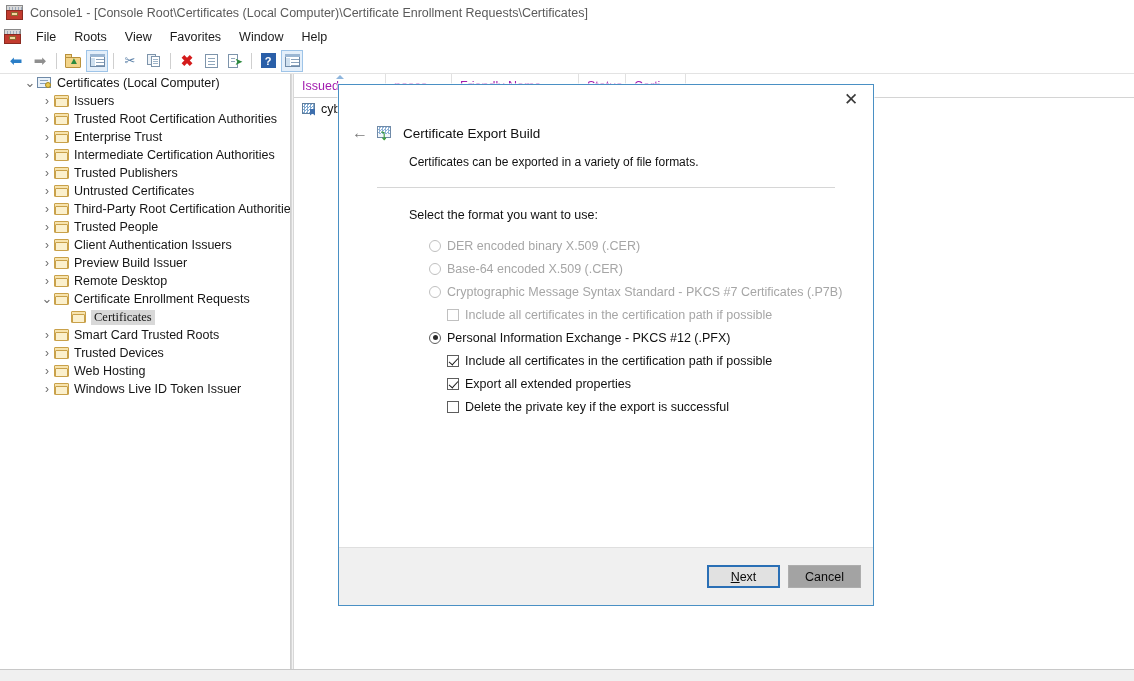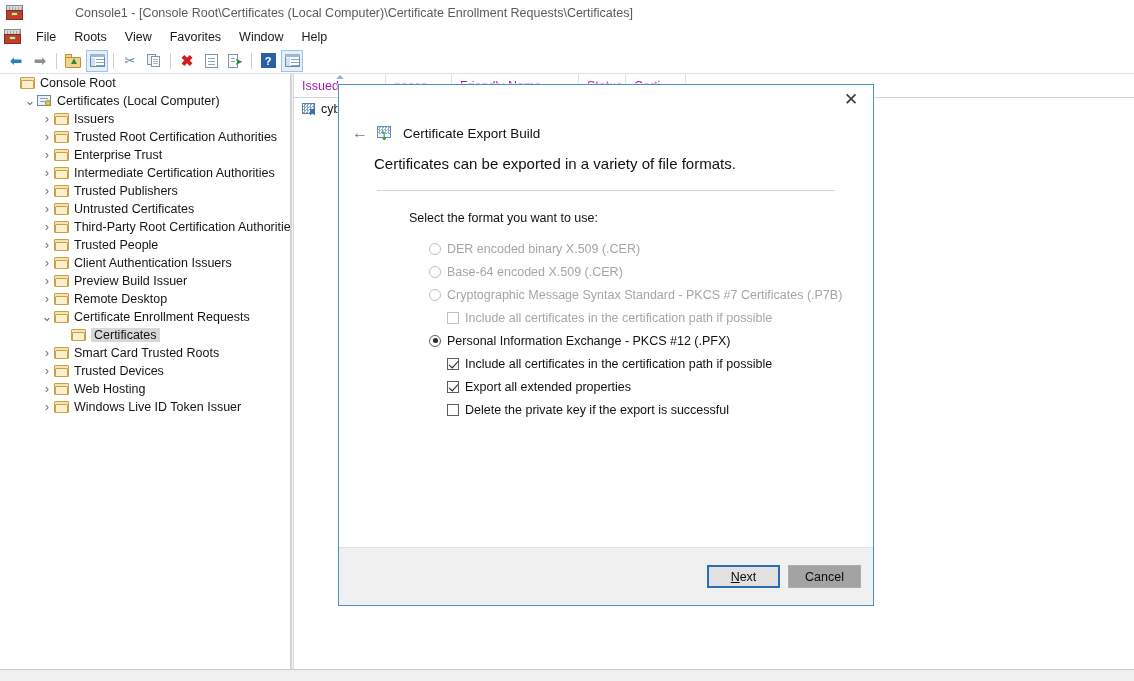--- a/index.html
+++ b/index.html
@@ -18,21 +18,20 @@
     background: #ffffff;
   }
 
   
   .titlebar {
     position: absolute; left: 0; top: 0;
     width: 1134px; height: 25px;
     background: #ffffff;
     display: flex; align-items: center;
     padding-left: 6px;
-    gap: 45px;
   }
   .titlebar .title-text {
     font-size: 12.5px;
     color: #5a5a5a;
     margin-left: 7px;
     white-space: nowrap;
   }
 
   
   .mmc-icon {
@@ -398,22 +397,22 @@
     position: absolute; left: 0; top: 63px; right: 0; bottom: 58px;
     overflow: hidden;
   }
   .sec-head {
     margin: 122px 0 0 48px;
     font-size: 12.5px;
     font-weight: bold;
     color: #0a0a0a;
   }
   .sec-sub {
-    margin: 7px 0 0 35px;
-    font-size: 15px;
+    margin: 7px 0 0 70px;
+    font-size: 12px;
     color: #111111;
   }
   .hr {
     margin: 18px 38px 0 38px;
     height: 1px;
     background: #d6d6d6;
   }
   .prompt {
     margin: 20px 0 0 70px;
     font-size: 12.5px;
@@ -581,28 +580,20 @@
         <span class="outer"></span>
           <span class="bar"></span>
           <span class="lft"></span>
           <span class="rgt"></span>
       </span>
     </div>
   </div>
 
   <div class="tree-pane">
     <div id="tree-list">
-        <div class="tree-row" style="padding-left: 6px;">
-          <span class="chev blank">&nbsp;</span>
-          <span class="folder">
-            <span class="back"></span>
-            <span class="front"></span>
-          </span>
-          <span class="tree-label">Console Root</span>
-        </div>
         <div class="tree-row" style="padding-left: 23px;">
           <span class="chev" style="font-size: 13px; line-height: 8px;">⌄</span>
           <span class="store-icon">
             <span class="sheet"></span>
             <span class="seal"></span>
           </span>
           <span class="tree-label">Certificates (Local Computer)</span>
         </div>
         <div class="tree-row" style="padding-left: 40px;">
           <span class="chev" style="font-size: 12px;">›</span>
@@ -693,21 +684,21 @@
           <span class="tree-label">Remote Desktop</span>
         </div>
         <div class="tree-row" style="padding-left: 40px;">
           <span class="chev" style="font-size: 13px; line-height: 8px;">⌄</span>
           <span class="folder">
             <span class="back"></span>
             <span class="front"></span>
           </span>
           <span class="tree-label">Certificate Enrollment Requests</span>
         </div>
-        <div class="tree-row selected" style="padding-left: 57px;">
+        <div class="tree-row selected" style="padding-left: 57px; font-family: Liberation Serif, serif;">
           <span class="chev blank">&nbsp;</span>
           <span class="folder">
             <span class="back"></span>
             <span class="front"></span>
           </span>
           <span class="tree-label">Certificates</span>
         </div>
         <div class="tree-row" style="padding-left: 40px;">
           <span class="chev" style="font-size: 12px;">›</span>
           <span class="folder">

